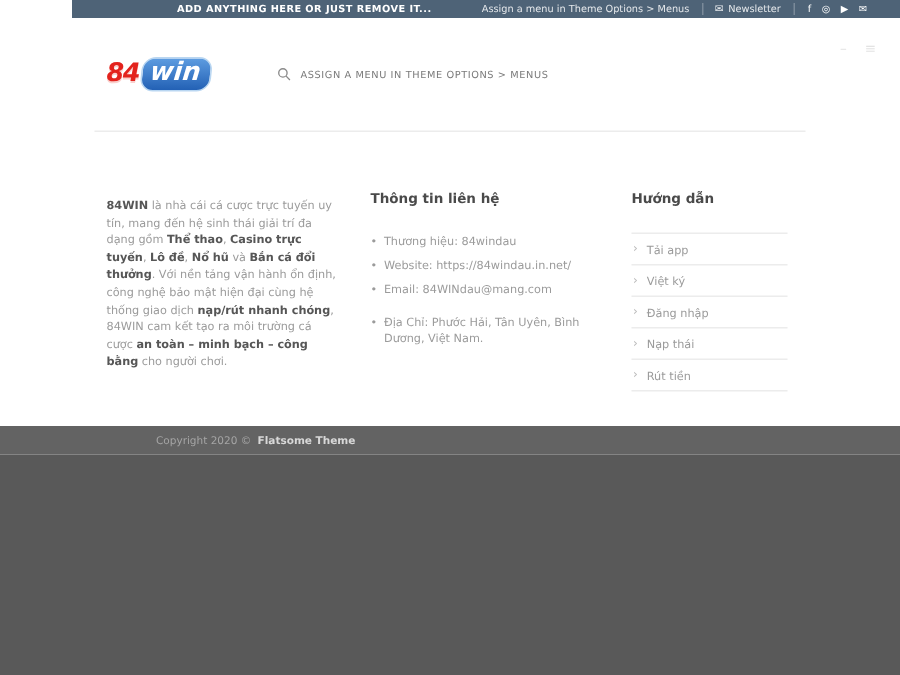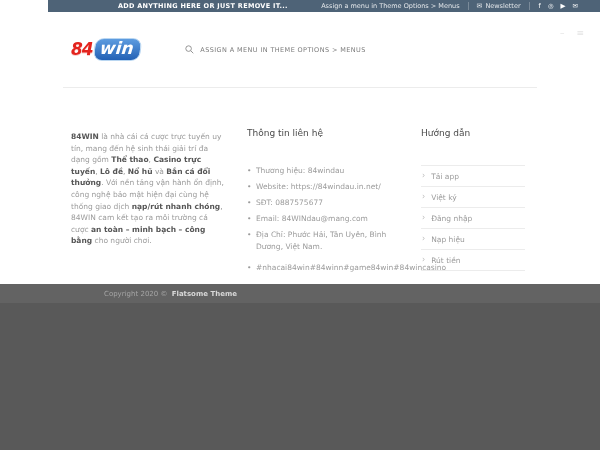--- a/index.html
+++ b/index.html
@@ -34,21 +34,21 @@
           color:#e3e3e3;font-size:9px;line-height:1;}
   .hicon{cursor:pointer;}
 
   
   .main{display:flex;margin:0 63px;padding-top:40px;height:196px;box-sizing:border-box;
         align-items:flex-start;}
   .col{box-sizing:border-box;}
   .col1{width:172px;padding:3px 8px 0;}
   .col1 p{margin:0;font-size:7.5px;line-height:11.6px;color:#9b9b9b;}
   .col1 b{color:#565656;}
-  .colh{font-size:9px;color:#4a4a4a;margin:0 0 27px;font-weight:normal;}
+  .colh{font-size:9px;color:#4a4a4a;margin:0 0 17px;font-weight:bold;}
   .col2{width:178px;padding:0 8px 0 12px;}
   .contact{list-style:none;margin:0;padding:0;}
   .contact li{position:relative;padding-left:9px;font-size:7.5px;line-height:11.5px;
               color:#9b9b9b;margin-bottom:4.5px;}
   .contact li::before{content:"•";position:absolute;left:0;top:0;color:#9b9b9b;}
   .contact li:last-child{margin-top:10px;}
   .col3{width:120px;padding:0 8px;}
   .guide{border-top:1px solid #ececec;}
   .guide-row{display:flex;align-items:center;gap:6px;font-size:7.5px;color:#9b9b9b;
              padding:5.5px 1px;border-bottom:1px solid #ececec;cursor:pointer;}
@@ -104,44 +104,42 @@
 
   <div class="main">
     <div class="col col1">
       <p id="about"><b>84WIN</b><span> là nhà cái cá cược trực tuyến uy tín, mang đến hệ sinh thái giải trí đa dạng gồm </span><b>Thể thao</b><span>, </span><b>Casino trực tuyến</b><span>, </span><b>Lô đề</b><span>, </span><b>Nổ hũ</b><span> và </span><b>Bắn cá đổi thưởng</b><span>. Với nền tảng vận hành ổn định, công nghệ bảo mật hiện đại cùng hệ thống giao dịch </span><b>nạp/rút nhanh chóng</b><span>, 84WIN cam kết tạo ra môi trường cá cược </span><b>an toàn – minh bạch – công bằng</b><span> cho người chơi.</span></p>
     </div>
     <div class="col col2">
       <h3 class="colh">Thông tin liên hệ</h3>
       <ul class="contact" id="contact-list">
           <li>Thương hiệu: 84windau</li>
           <li>Website: https://84windau.in.net/</li>
-          <li>SĐT: 0887575677</li>
           <li>Email: 84WINdau@mang.com</li>
           <li>Địa Chỉ: Phước Hải, Tân Uyên, Bình Dương, Việt Nam.</li>
-          <li>#nhacai84win#84winn#game84win#84wincasino</li>
         </ul>
     </div>
     <div class="col col3">
       <h3 class="colh">Hướng dẫn</h3>
       <div class="guide" id="guide-list">
           <div class="guide-row">
             <span class="chev">›</span>
             <span>Tải app</span>
           </div>
           <div class="guide-row">
             <span class="chev">›</span>
             <span>Việt ký</span>
           </div>
           <div class="guide-row">
             <span class="chev">›</span>
             <span>Đăng nhập</span>
           </div>
           <div class="guide-row">
             <span class="chev">›</span>
-            <span>Nạp hiệu</span>
+            <span>Nạp thái</span>
           </div>
           <div class="guide-row">
             <span class="chev">›</span>
             <span>Rút tiền</span>
           </div>
         </div>
     </div>
   </div>
 
   <div class="copybar">

